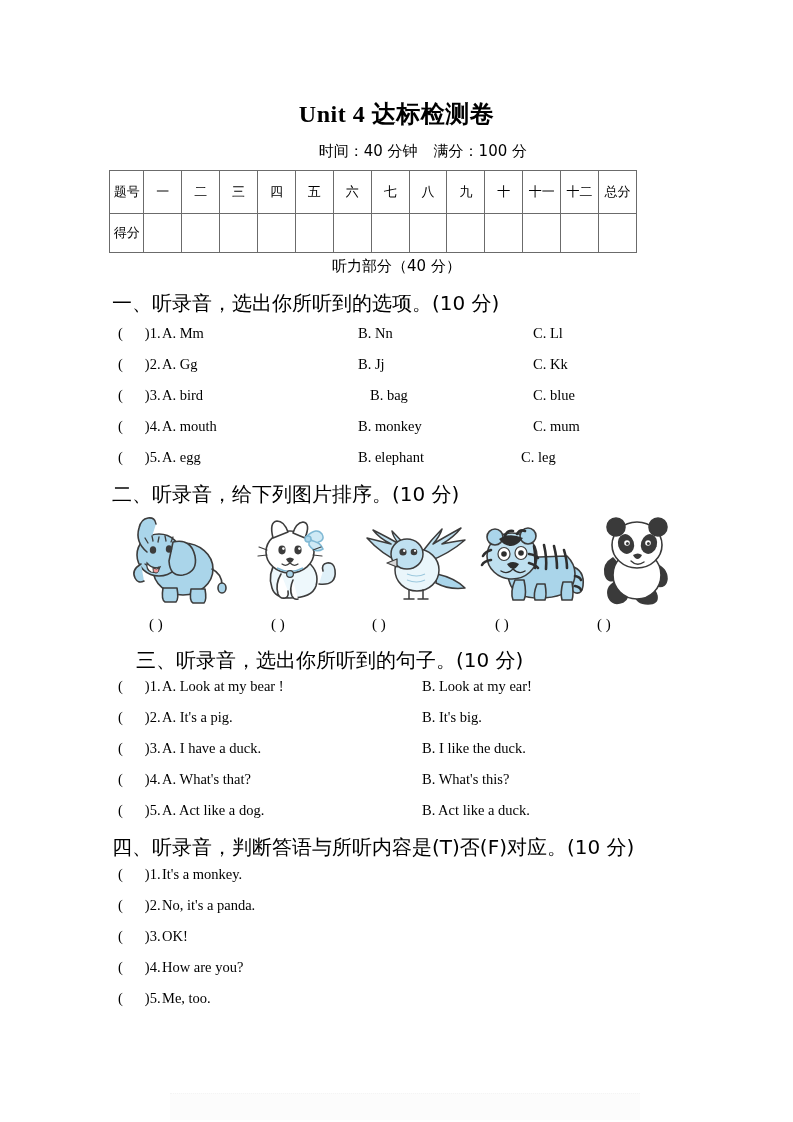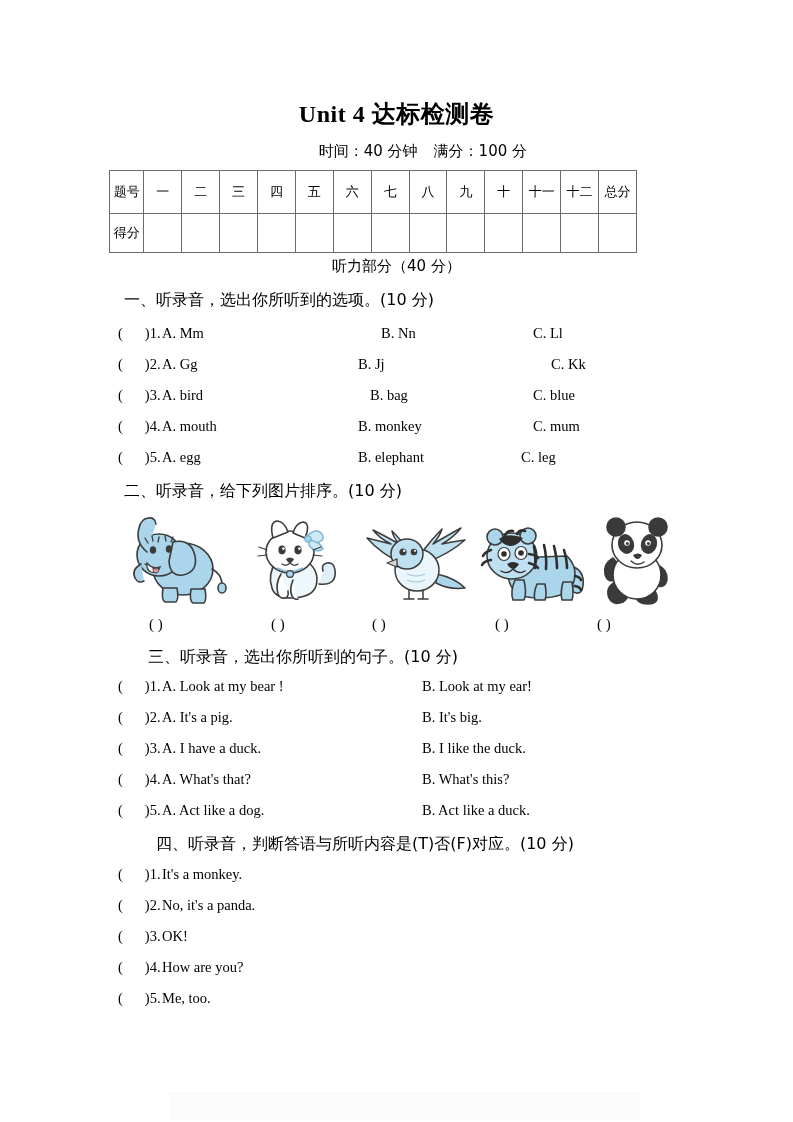--- a/index.html
+++ b/index.html
@@ -79,22 +79,22 @@
     left: 0;
     width: 793px;
     text-align: center;
     font-size: 15px;
     font-family: "DejaVu Sans", sans-serif;
   }
 
   
   .q-heading {
     position: absolute;
-    left: 124px;
-    font-size: 16px;
+    left: 112px;
+    font-size: 20px;
     font-family: "DejaVu Sans", sans-serif;
     white-space: nowrap;
   }
 
   
   .ans-row {
     position: absolute;
     left: 118px;
     width: 600px;
     height: 22px;
@@ -213,28 +213,28 @@
     </tbody>
   </table>
 
   <div class="part-header" style="top:257px;">听力部分（40 分）</div>
 
   <div class="q-heading" style="top:290px;">一、听录音，选出你所听到的选项。(10 分)</div>
 
   <div class="ans-row" style="top:325px;">
     <span class="paren">(<span class="sp"></span>)<span>1.</span></span>
     <span class="opt opt-a" style="left:44px;">A. Mm</span>
-    <span class="opt" style="left:240px;margin-left:23px;">B. Nn</span>
+    <span class="opt" style="left:240px;">B. Nn</span>
     <span class="opt" style="left:415px;">C. Ll</span>
   </div>
   <div class="ans-row" style="top:356px;">
     <span class="paren">(<span class="sp"></span>)<span>2.</span></span>
     <span class="opt opt-a" style="left:44px;">A. Gg</span>
     <span class="opt" style="left:240px;">B. Jj</span>
-    <span class="opt" style="left:433px;">C. Kk</span>
+    <span class="opt" style="left:415px;">C. Kk</span>
   </div>
   <div class="ans-row" style="top:387px;">
     <span class="paren">(<span class="sp"></span>)<span>3.</span></span>
     <span class="opt opt-a" style="left:44px;">A. bird</span>
     <span class="opt" style="left:252px;">B. bag</span>
     <span class="opt" style="left:415px;">C. blue</span>
   </div>
   <div class="ans-row" style="top:418px;">
     <span class="paren">(<span class="sp"></span>)<span>4.</span></span>
     <span class="opt opt-a" style="left:44px;">A. mouth</span>
@@ -468,21 +468,21 @@
     <span class="paren">(<span class="sp"></span>)<span>4.</span></span>
     <span class="opt opt-a" style="left:44px;">A. What's that?</span>
     <span class="opt" style="left:304px;">B. What's this?</span>
   </div>
   <div class="ans-row" style="top:802px;">
     <span class="paren">(<span class="sp"></span>)<span>5.</span></span>
     <span class="opt opt-a" style="left:44px;">A. Act like a dog.</span>
     <span class="opt" style="left:304px;">B. Act like a duck.</span>
   </div>
 
-  <div class="q-heading" style="top:834px;margin-left:32px;">四、听录音，判断答语与所听内容是(T)否(F)对应。(10 分)</div>
+  <div class="q-heading" style="top:834px;">四、听录音，判断答语与所听内容是(T)否(F)对应。(10 分)</div>
 
   <div class="ans-row" style="top:866px;">
     <span class="paren">(<span class="sp"></span>)<span>1.</span></span>
     <span class="opt opt-a" style="left:44px;">It's a monkey.</span>
   </div>
   <div class="ans-row" style="top:897px;">
     <span class="paren">(<span class="sp"></span>)<span>2.</span></span>
     <span class="opt opt-a" style="left:44px;">No, it's a panda.</span>
   </div>
   <div class="ans-row" style="top:928px;">

